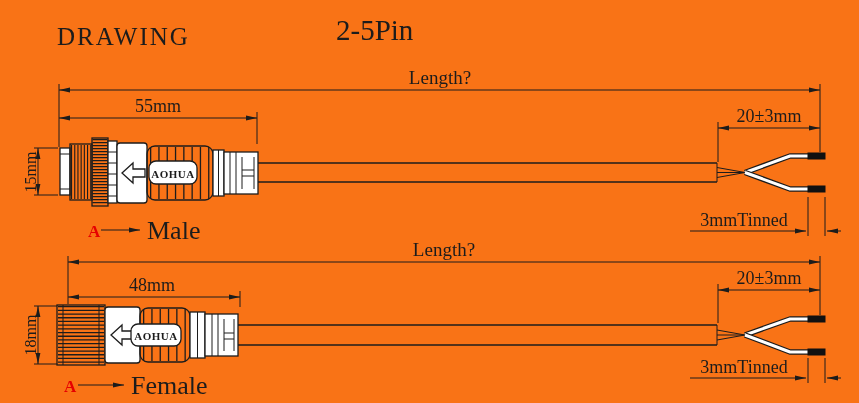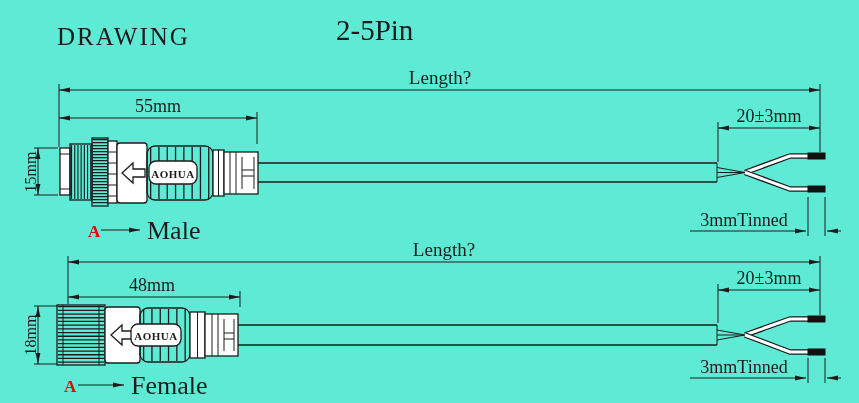--- a/index.html
+++ b/index.html
@@ -1,16 +1,16 @@
 <!DOCTYPE html>
 <html><head>
 <meta charset="utf-8">
 <style>
   html,body{margin:0;padding:0;background:#ffffff;}
-  .stage{width:859px;height:403px;position:relative;background:#5eead4;overflow:hidden;}
+  .stage{width:859px;height:403px;position:relative;background:#f97316;overflow:hidden;}
   svg{display:block;}
   .ln{stroke:#1c1c1c;stroke-width:1.3;fill:none;}
   .thin{stroke:#1c1c1c;stroke-width:1;fill:none;}
   .dim{stroke:#1c1c1c;stroke-width:1;fill:none;}
   .fillw{fill:#ffffff;}
   .hatch{stroke:#1c1c1c;fill:none;}
   .wire-outer{stroke:#1c1c1c;stroke-width:5.5;fill:none;stroke-linejoin:round;}
   .wire-inner{stroke:#ffffff;stroke-width:3;fill:none;stroke-linejoin:round;}
   .tin{fill:#111111;stroke:#111111;}
   .t{font-family:"Liberation Serif","DejaVu Serif",serif;fill:#1c1c1c;}

